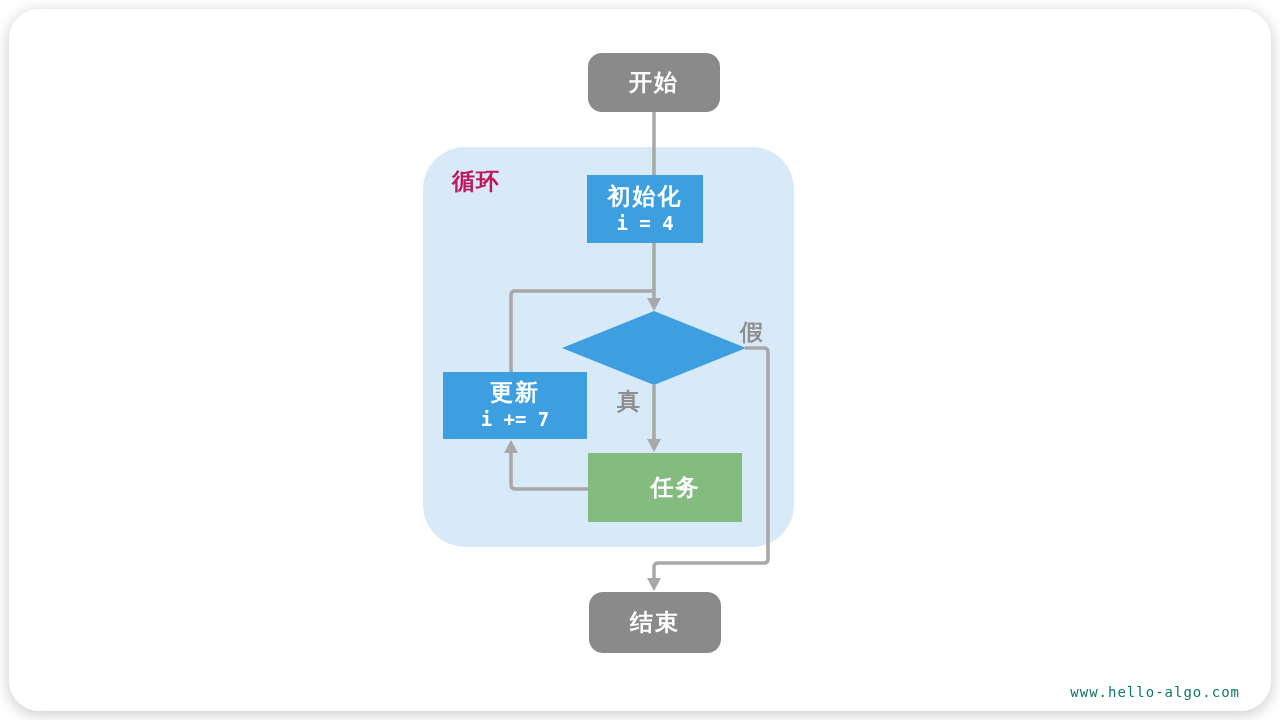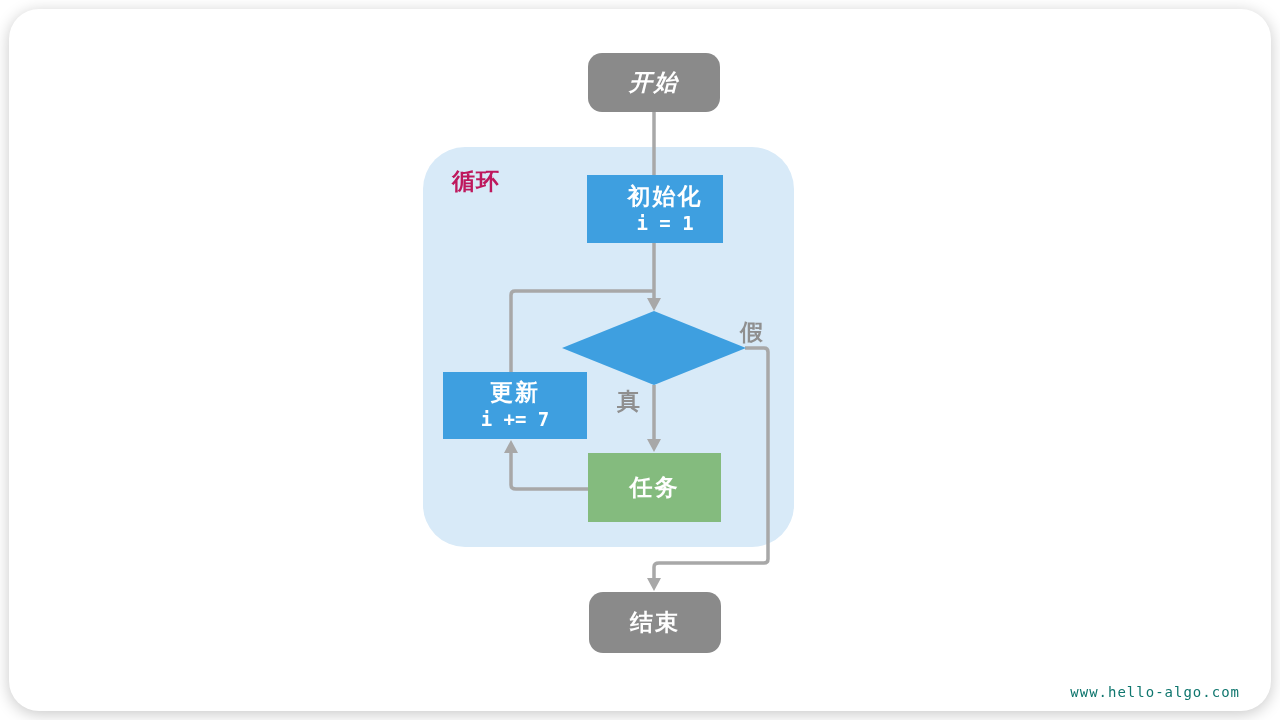--- a/index.html
+++ b/index.html
@@ -61,24 +61,24 @@
   .node .code {
     font-family: "DejaVu Sans Mono", monospace;
     font-size: 19px;
     font-weight: bold;
     line-height: 1.35;
   }
   .gray-node { background: #8A8A8A; border-radius: 14px; }
   .blue-node { background: #3E9FE0; }
   .green-node { background: #84BB7E; }
 
-  .node-start { left: 588px; top: 53px;  width: 132px; height: 59px; font-style: italic; }
-  .node-init  { left: 587px; top: 175px; width: 116px; height: 68px; padding-left: 20px; }
+  .node-start { left: 588px; top: 53px;  width: 132px; height: 59px; }
+  .node-init  { left: 587px; top: 175px; width: 116px; height: 68px; }
   .node-update{ left: 443px; top: 372px; width: 144px; height: 67px; }
-  .node-task  { left: 588px; top: 453px; width: 133px; height: 69px; }
+  .node-task  { left: 588px; top: 453px; width: 133px; height: 69px; padding-left: 21px; }
   .node-end   { left: 589px; top: 592px; width: 132px; height: 61px; }
 
   .cond-text {
     position: absolute;
     left: 562px; top: 311px;
     width: 184px; height: 74px;
     display: flex;
     align-items: center;
     justify-content: center;
     color: #ffffff;
@@ -131,21 +131,21 @@
     </g>
     <polygon points="562,348 654,311 746,348 654,385" fill="#3E9FE0"></polygon>
   </svg>
 
   <div class="node gray-node node-start">
     <div class="title">开始</div>
   </div>
 
   <div class="node blue-node node-init">
     <div class="title">初始化</div>
-    <div class="code">i = 1</div>
+    <div class="code">i = 4</div>
   </div>
 
 
   <div class="node blue-node node-update">
     <div class="title">更新</div>
     <div class="code">i += 7</div>
   </div>
 
   <div class="node green-node node-task">
     <div class="title">任务</div>

